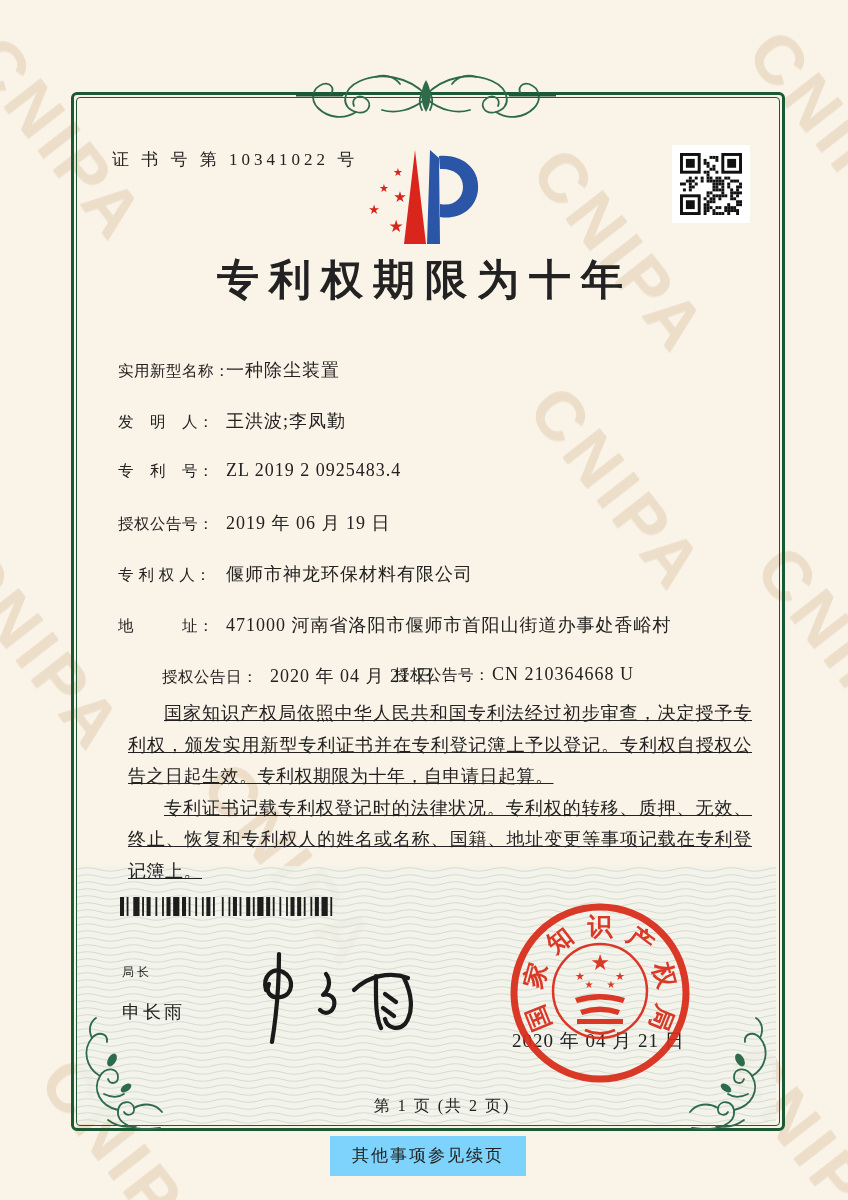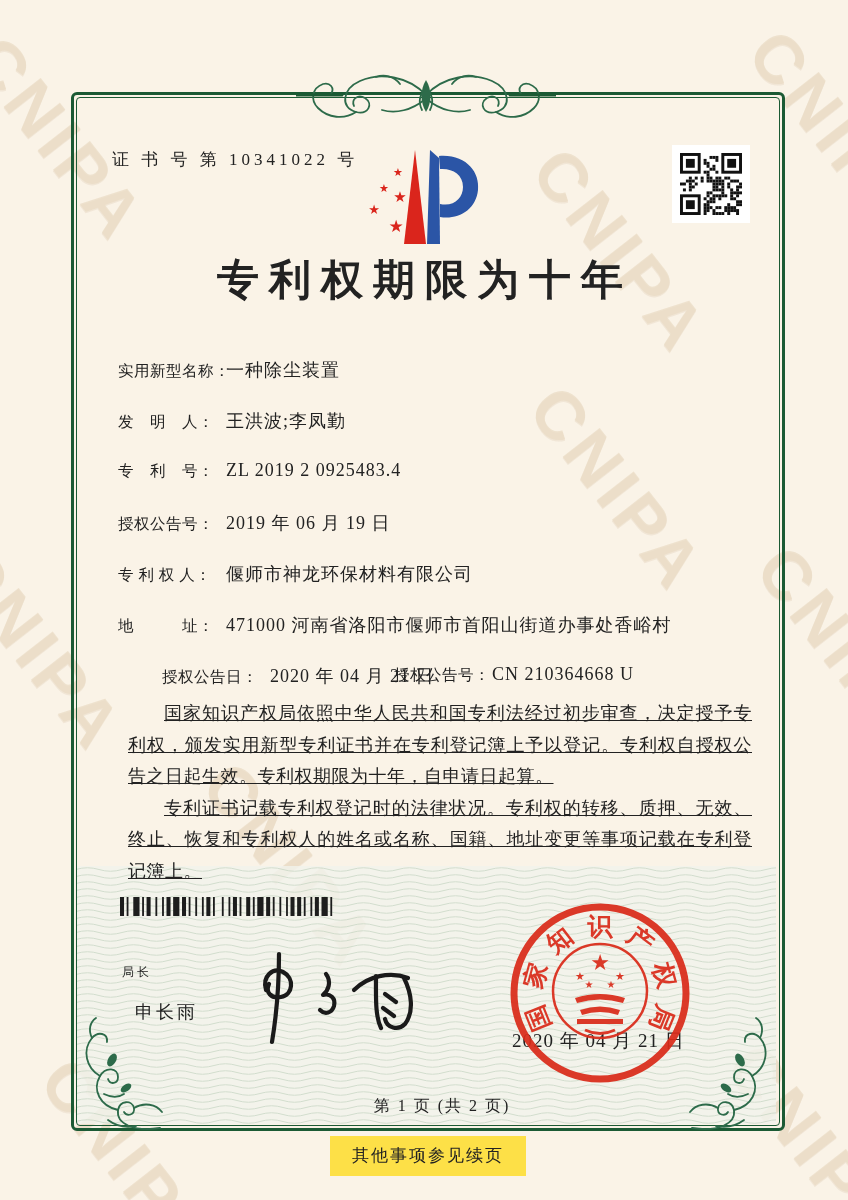--- a/index.html
+++ b/index.html
@@ -23,27 +23,27 @@
   .field-row{position:absolute;left:118px;width:650px;height:26px;font-size:18px;white-space:nowrap;}
   .f-label{display:inline-block;width:108px;font-size:15.5px;letter-spacing:.5px;vertical-align:baseline;}
   .f-value{font-size:18px;letter-spacing:1px;}
   .pair2{position:absolute;left:232px;top:0;}
   .pair2 .f-label{width:98px;}
   .body-text{position:absolute;left:128px;top:698px;width:624px;font-size:18px;
       line-height:31.5px;text-align:justify;letter-spacing:.5px;text-decoration:underline;}
   .body-text p{margin:0;text-indent:2em;}
   .barcode{position:absolute;left:120px;top:897px;width:217px;height:19px;}
   .sig-title{position:absolute;left:122px;top:964px;font-size:12px;letter-spacing:3px;}
-  .sig-name{position:absolute;left:122px;top:1000px;font-size:18px;letter-spacing:3px;margin-left:13px;}
+  .sig-name{position:absolute;left:122px;top:1000px;font-size:18px;letter-spacing:3px;}
   .signature{position:absolute;left:238px;top:948px;}
   .seal-date{position:absolute;left:512px;top:1028px;font-size:19px;letter-spacing:1px;z-index:5;}
   .seal{position:absolute;left:505px;top:898px;z-index:6;opacity:.93;}
   .page-num{position:absolute;left:71px;top:1096px;width:680px;text-align:center;
       font-size:16px;letter-spacing:2px;margin-left:31px;}
-  .cont-note{position:absolute;left:330px;top:1136px;width:196px;height:40px;background:#fde047;
+  .cont-note{position:absolute;left:330px;top:1136px;width:196px;height:40px;background:#7dd3fc;
       text-align:center;line-height:40px;font-size:17px;letter-spacing:2px;z-index:4;}
   .flourish-top{position:absolute;left:296px;top:64px;z-index:3;}
   .flourish-bl{position:absolute;left:64px;top:1016px;z-index:3;}
   .flourish-br{position:absolute;left:688px;top:1016px;z-index:3;transform:scaleX(-1);}
   .z-content{z-index:4;}
 </style>
 </head>
 <body>
 
 <div class="page">

